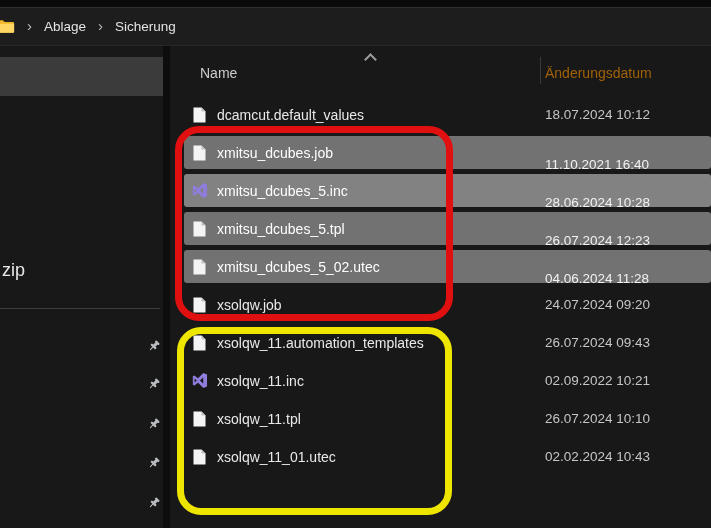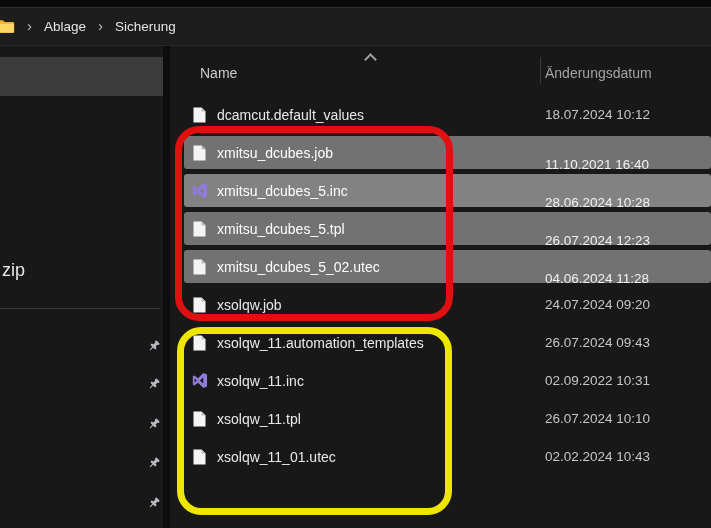--- a/index.html
+++ b/index.html
@@ -27,21 +27,21 @@
   .pin{position:absolute;left:147px;width:14px;height:14px;}
 
   .vdivider{width:7px;flex:none;background:#0d0d0d;}
 
   .list{flex:1;position:relative;background:#181818;}
   .list-header{position:relative;height:52px;}
   .col-name{position:absolute;left:30px;top:19px;font-size:14px;color:#cccccc;}
   .sort-chevron{position:absolute;left:196px;top:9px;width:7px;height:7px;
     border-left:2px solid #9e9e9e;border-top:2px solid #9e9e9e;transform:rotate(45deg);}
   .col-divider{position:absolute;left:370px;top:11px;width:1px;height:27px;background:#3a3a3a;}
-  .col-date{position:absolute;left:375px;top:19px;font-size:14px;color:#a3a3a3;}
+  .col-date{position:absolute;left:375px;top:19px;font-size:14px;color:#a16207;}
 
   .row{position:relative;height:33px;margin:0 0 5px 14px;display:flex;align-items:center;border-radius:3px;}
   .row .icon{margin-left:7px;width:17px;display:flex;justify-content:center;flex:none;}
   .fname{margin-left:9px;font-size:14px;color:#e9e9e9;white-space:nowrap;}
   .fdate{position:absolute;left:361px;font-size:13.5px;color:#c6c6c6;white-space:nowrap;}
   .row.selected{background:var(--sel,#727272);}
   .row.selected.focused{background:var(--self,#828282);}
   .row.selected .fname{color:#ffffff;}
   .row.selected .fdate{color:#f1f1f1;margin-top:24px;}
 
@@ -226,21 +226,21 @@
   </div>
 
   <div class="row">
 
     <span class="icon">
       <svg width="17" height="17" viewBox="0 0 16 16">
         <path fill-rule="evenodd" fill="#8f7cdb" d="M11.6.9 15.1 2.3v11.4l-3.5 1.4-5-5-3.4 2.6-1.5-.7V4l1.5-.7 3.4 2.6zM3.4 6.1v3.8L5.3 8zm8.1-1L8.4 8l3.1 2.9z"></path>
       </svg>
     </span>
     <span class="fname">xsolqw_11.inc</span>
-    <span class="fdate">02.09.2022 10:31</span>
+    <span class="fdate">02.09.2022 10:21</span>
   </div>
 
   <div class="row">
     <span class="icon">
       <svg width="15" height="16" viewBox="0 0 14 16">
         <path d="M1 .5h8l4 4v11H1z" fill="#f4f4f4"></path>
         <path d="M9 .5v4h4z" fill="#bfbfbf"></path>
       </svg>
     </span>
 

